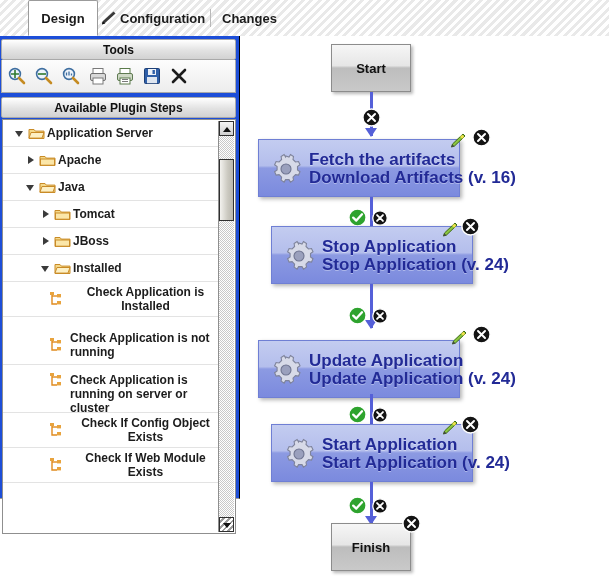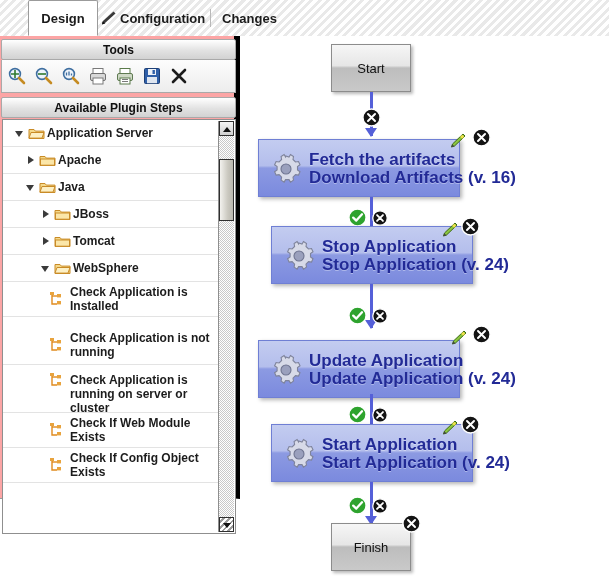--- a/index.html
+++ b/index.html
@@ -42,22 +42,22 @@
   .tab-sep{
     position:absolute;top:9px;width:1px;height:18px;background:#b9b9b9;
   }
   #pencil-tab-icon{
     position:absolute;left:99px;top:10px;width:18px;height:16px;
   }
 
   
   #leftpanel{
     position:absolute;left:0;top:36px;width:240px;height:463px;
-    background:#fca5a5;
-    border-right:6px solid #000000;
+    background:#1d4ed8;
+    border-right:1px solid #000000;
     border-bottom:1px solid #9a9a9a;
     box-sizing:border-box;
   }
   .panel-head{
     position:absolute;left:1px;width:235px;height:21px;
     background:linear-gradient(#ffffff,#e2e2e2 55%,#d2d2d2);
     border:1px solid #a9a9a9;
     border-radius:2px;
     box-sizing:border-box;
     display:flex;align-items:center;justify-content:center;
@@ -92,21 +92,21 @@
   }
   .trow{
     position:relative;
     border-bottom:1px solid #e3e3e3;
     box-sizing:border-box;
     display:flex;align-items:center;
     font-size:12px;color:#1c1c1c;
     background:#ffffff;
   }
   .trow.h{height:27px;}
-  .trow.s1{height:35px;}
+  .trow.s1{height:35px;text-align:center;}
   .trow.s2{height:48px;}
   .twist{
     width:10px;height:10px;flex:0 0 auto;margin-right:3px;position:relative;
   }
   .twist.closed:after{
     content:"";position:absolute;left:2px;top:1px;
     border-left:6px solid #3b3b3b;
     border-top:4px solid transparent;border-bottom:4px solid transparent;
   }
   .twist.open:after{
@@ -149,21 +149,21 @@
   }
 
   .node{position:absolute;}
 
   .terminal{
     width:80px;height:48px;
     background:linear-gradient(#f6f6f6 0%,#e6e6e6 45%,#bdbdbd 50%,#c9c9c9 100%);
     border:1px solid #8c8c8c;
     box-shadow:2px 2px 3px rgba(0,0,0,.28);
     display:flex;align-items:center;justify-content:center;
-    font-size:13px;font-weight:normal;color:#111;
+    font-size:13px;font-weight:bold;color:#111;
     box-sizing:border-box;
     text-align:center;
   }
 
   .step{
     width:202px;height:58px;
     background:linear-gradient(#c3ccf0 0%,#b4beec 46%,#8c9ae2 50%,#7b8ade 100%);
     border:1px solid #6f7fd4;
     box-shadow:2px 2px 4px rgba(0,0,0,.3);
     box-sizing:border-box;
@@ -299,43 +299,43 @@
       </div>
 
       <div class="trow h" style="padding-left:38px">
         <span class="twist closed sw"></span>
         <span class="folder">
           <svg width="17" height="13" viewBox="0 0 17 13">
               <path d="M1 2.5h5l1.4 1.6H16v7.4H1z" fill="#f5d98a" stroke="#c98b27"></path>
               <rect x="1.5" y="5" width="14" height="6.2" fill="#fbe6a8" stroke="#c98b27"></rect>
             </svg>
         </span>
-        <span class="tlabel">JBoss</span>
+        <span class="tlabel">Tomcat</span>
       </div>
 
       <div class="trow h" style="padding-left:38px">
         <span class="twist closed sw"></span>
         <span class="folder">
           <svg width="17" height="13" viewBox="0 0 17 13">
               <path d="M1 2.5h5l1.4 1.6H16v7.4H1z" fill="#f5d98a" stroke="#c98b27"></path>
               <rect x="1.5" y="5" width="14" height="6.2" fill="#fbe6a8" stroke="#c98b27"></rect>
             </svg>
         </span>
-        <span class="tlabel">Tomcat</span>
+        <span class="tlabel">JBoss</span>
       </div>
 
       <div class="trow h" style="padding-left:38px">
         <span class="twist open sw"></span>
         <span class="folder">
           <svg width="17" height="13" viewBox="0 0 17 13">
               <path d="M1 2.5h5l1.4 1.6H16v7.4H1z" fill="#f5d98a" stroke="#c98b27"></path>
               <path d="M3 5.5h13l-2 5.6H1z" fill="#fdf0c4" stroke="#c98b27"></path>
             </svg>
         </span>
-        <span class="tlabel">WebSphere</span>
+        <span class="tlabel">Installed</span>
       </div>
 
       <div class="trow s1" style="padding-left:46px">
         <span class="stepicon">
           <svg width="16" height="14" viewBox="0 0 16 14">
               <path d="M3 1v11h5" stroke="#e08a1e" stroke-width="1.4" fill="none"></path>
               <rect x="1" y="0" width="4" height="3" fill="#e8a33d"></rect>
               <rect x="8" y="2" width="4" height="3.4" fill="#e8a33d"></rect>
               <rect x="8" y="9" width="4" height="3.4" fill="#e8a33d"></rect>
               <path d="M3 4h5" stroke="#e08a1e" stroke-width="1.4" fill="none"></path>
@@ -373,34 +373,34 @@
       <div class="trow s1" style="padding-left:46px">
         <span class="stepicon">
           <svg width="16" height="14" viewBox="0 0 16 14">
               <path d="M3 1v11h5" stroke="#e08a1e" stroke-width="1.4" fill="none"></path>
               <rect x="1" y="0" width="4" height="3" fill="#e8a33d"></rect>
               <rect x="8" y="2" width="4" height="3.4" fill="#e8a33d"></rect>
               <rect x="8" y="9" width="4" height="3.4" fill="#e8a33d"></rect>
               <path d="M3 4h5" stroke="#e08a1e" stroke-width="1.4" fill="none"></path>
             </svg>
         </span>
-        <span class="tlabel">Check If Web Module Exists</span>
+        <span class="tlabel">Check If Config Object Exists</span>
       </div>
 
       <div class="trow s1" style="padding-left:46px">
         <span class="stepicon">
           <svg width="16" height="14" viewBox="0 0 16 14">
               <path d="M3 1v11h5" stroke="#e08a1e" stroke-width="1.4" fill="none"></path>
               <rect x="1" y="0" width="4" height="3" fill="#e8a33d"></rect>
               <rect x="8" y="2" width="4" height="3.4" fill="#e8a33d"></rect>
               <rect x="8" y="9" width="4" height="3.4" fill="#e8a33d"></rect>
               <path d="M3 4h5" stroke="#e08a1e" stroke-width="1.4" fill="none"></path>
             </svg>
         </span>
-        <span class="tlabel">Check If Config Object Exists</span>
+        <span class="tlabel">Check If Web Module Exists</span>
       </div>
 
     </div>
 
     <div id="vscroll">
       <div class="sbtn" id="sb-up">
           <span class="sarrow"></span>
         </div>
       <div id="sb-thumb"></div>
       <div class="sbtn" id="sb-down">

